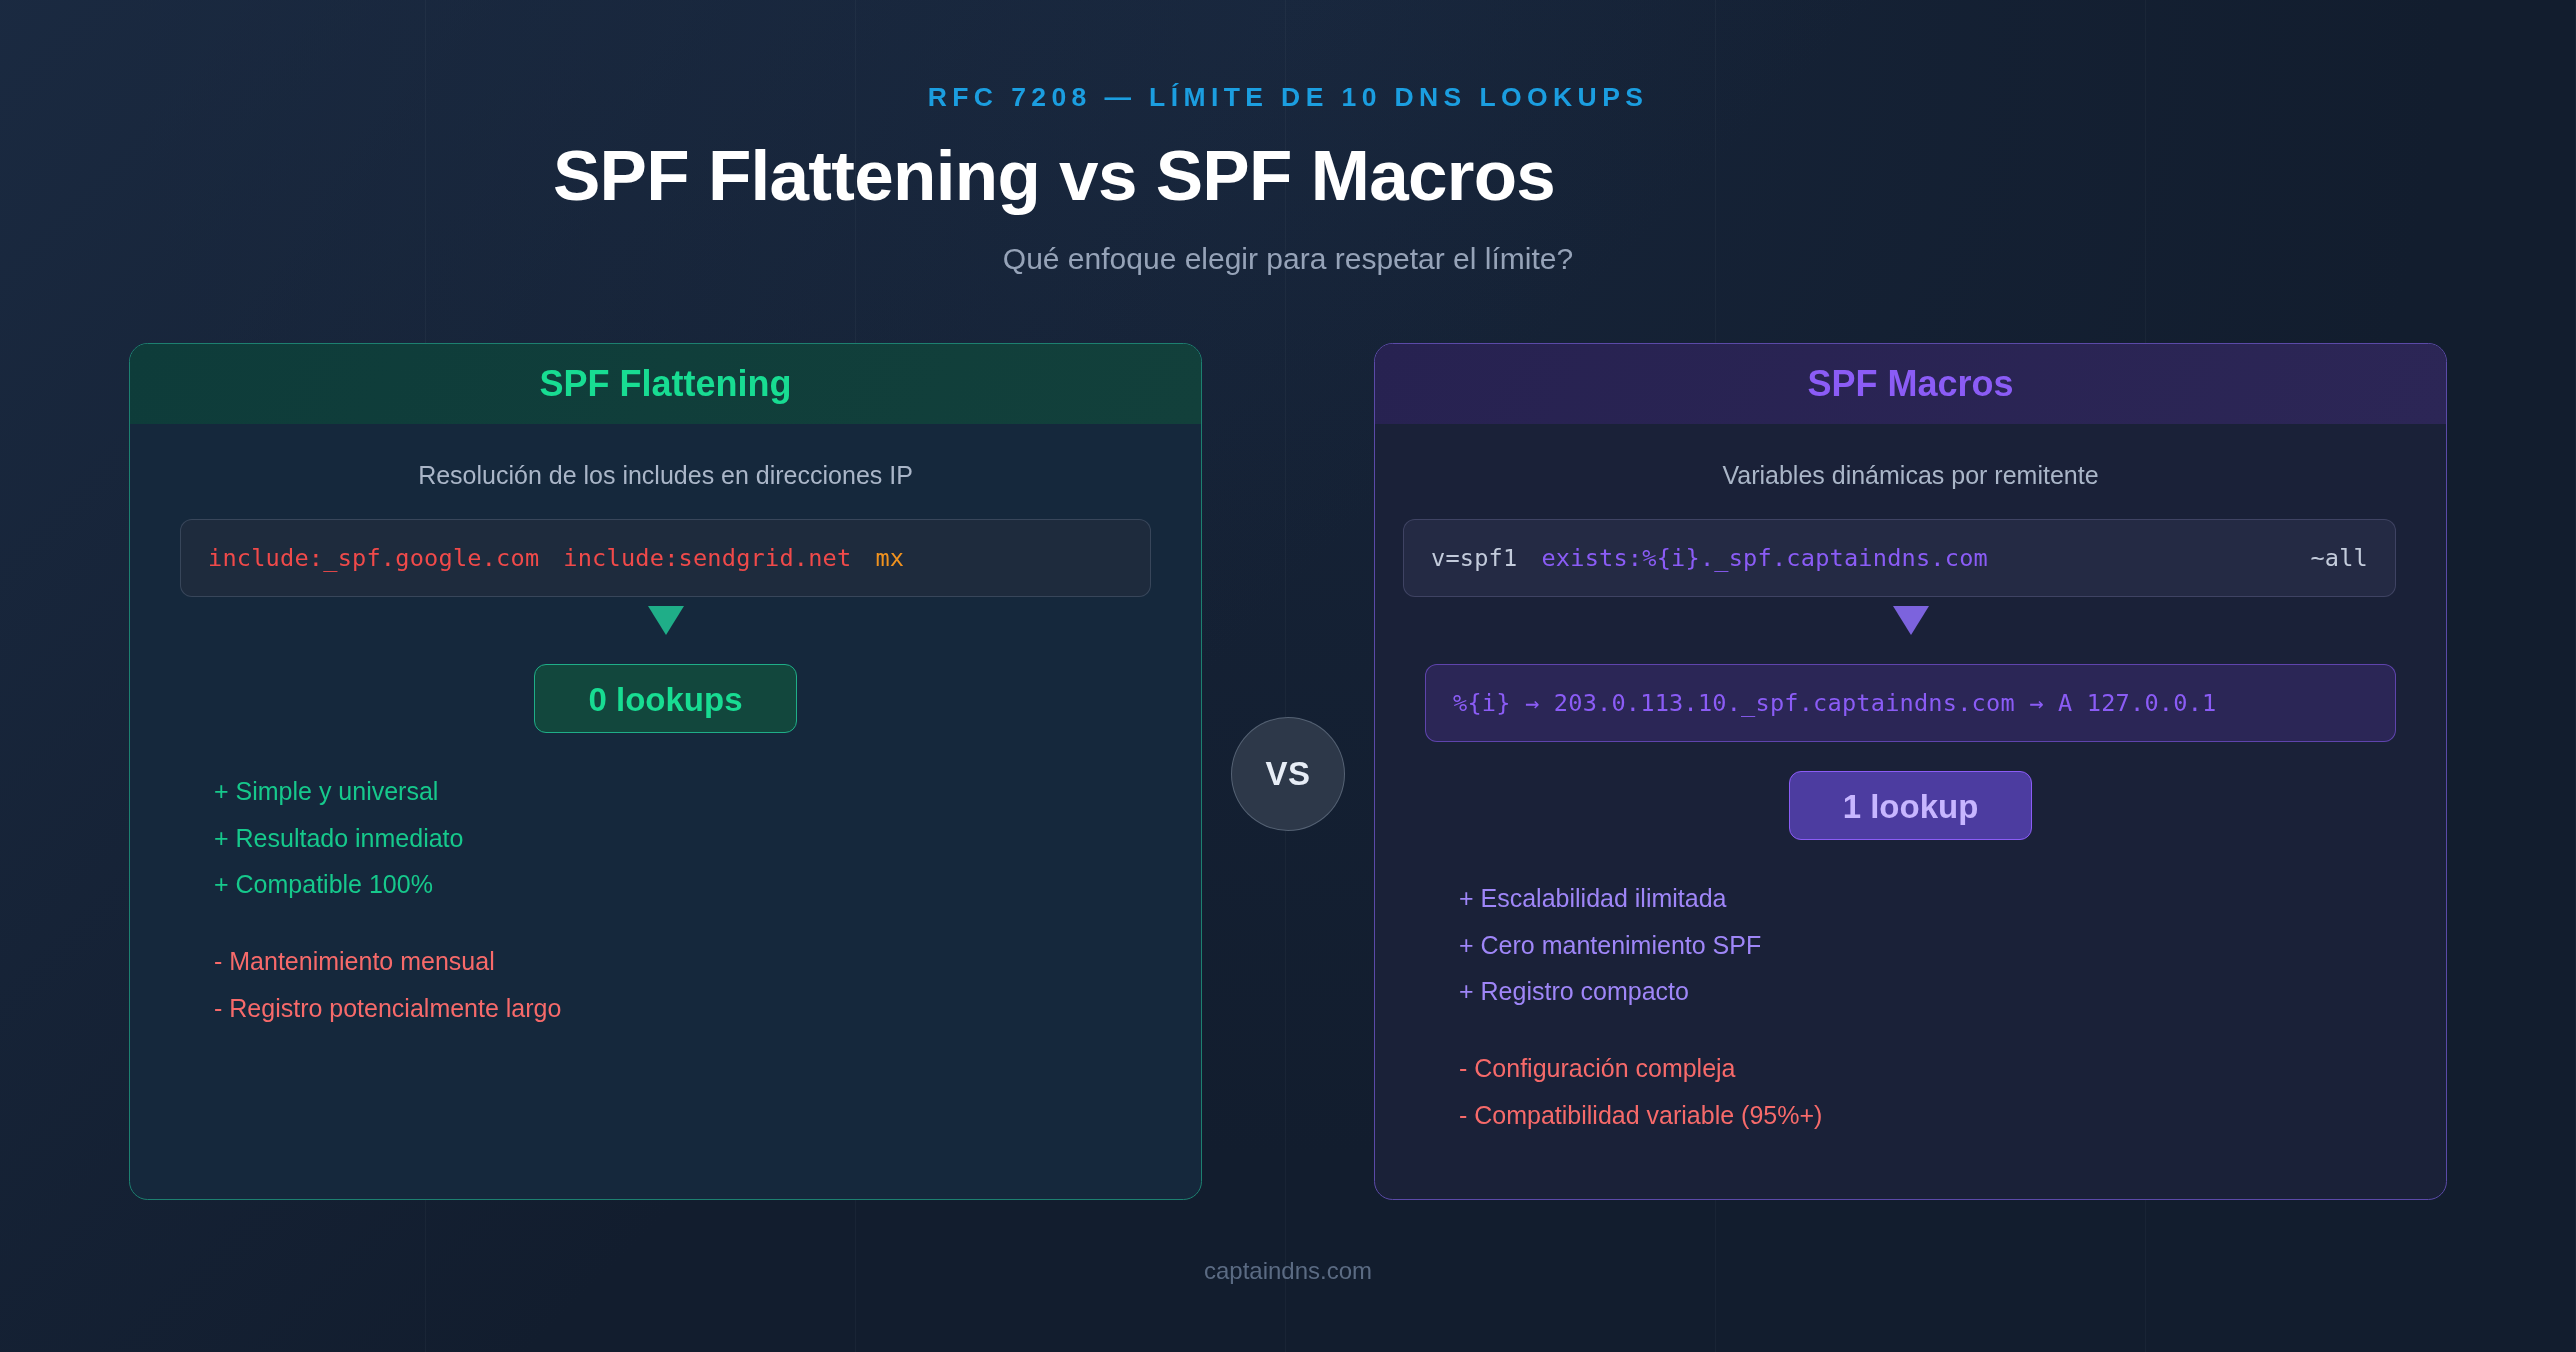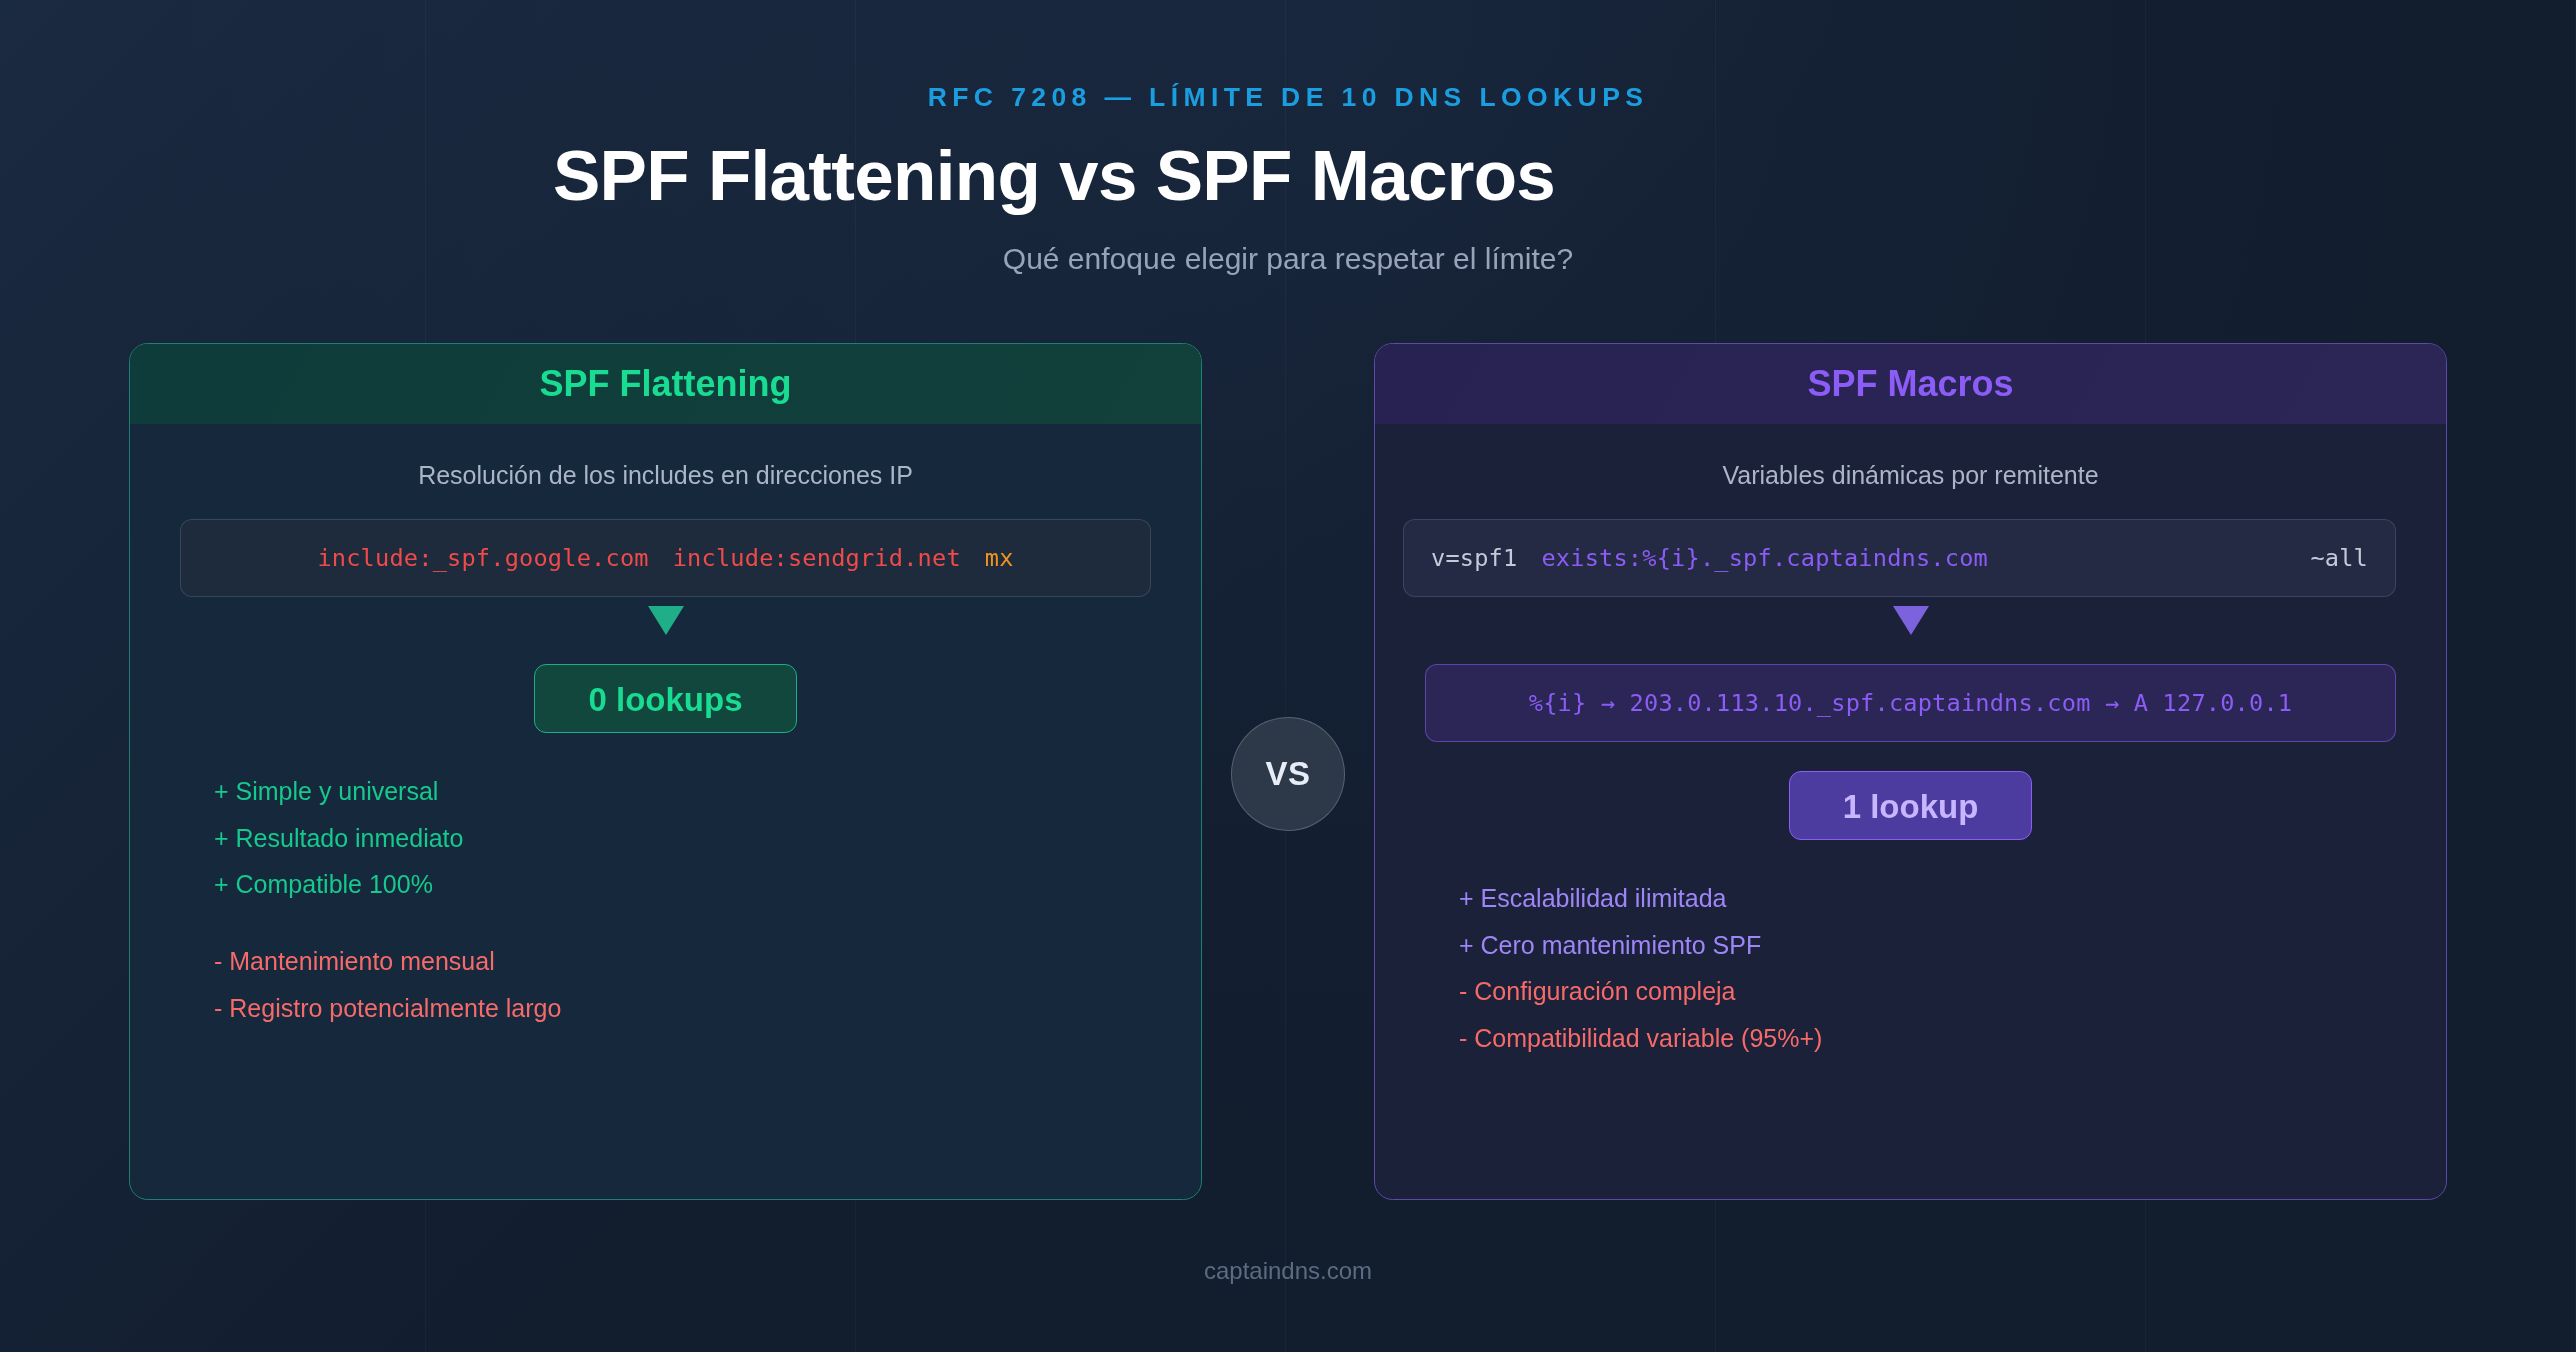--- a/index.html
+++ b/index.html
@@ -74,21 +74,20 @@
 
   
   .code {
     margin:29px 50px 0 50px;
     height:78px; border-radius:12px;
     display:flex; align-items:center;
     padding:0 27px;
     font-family:"DejaVu Sans Mono", monospace;
     font-size:23.6px; letter-spacing:0.2px;
     white-space:nowrap;
-    justify-content:center;
   }
   .card.left  .code.a { background:#1e2b3d; border:1.1px solid rgba(150,170,195,0.22); }
   .card.right .code.a { background:#242a44; border:1.1px solid rgba(160,160,210,0.22);margin-left:28px; }
   .card.left  .code.b { background:#13342f; border:1.1px solid rgba(26,180,140,0.45); }
   .card.right .code.b { background:#2b2656; border:1.1px solid rgba(139,92,246,0.55); }
 
   .tok { margin-right:24px; }
   .tok:last-child { margin-right:0; }
   .tok-red    { color:#f04a4a; }
   .tok-orange { color:#f0921f; }
@@ -199,20 +198,21 @@
       <span class="tok tok-purple">%{i} → 203.0.113.10._spf.captaindns.com → A 127.0.0.1</span>
     </div>
 
     <div class="pill-wrap">
       <div class="pill">1 lookup</div>
     </div>
 
     <div class="points">
       <div class="pt pro">+ Escalabilidad ilimitada</div>
       <div class="pt pro">+ Cero mantenimiento SPF</div>
+      <div class="pt pro last-pro">+ Registro compacto</div>
       <div class="pt con">- Configuración compleja</div>
       <div class="pt con">- Compatibilidad variable (95%+)</div>
     </div>
   </div>
 
   <div class="vs">VS</div>
 
   <div class="footer">captaindns.com</div>
 
 </div>

